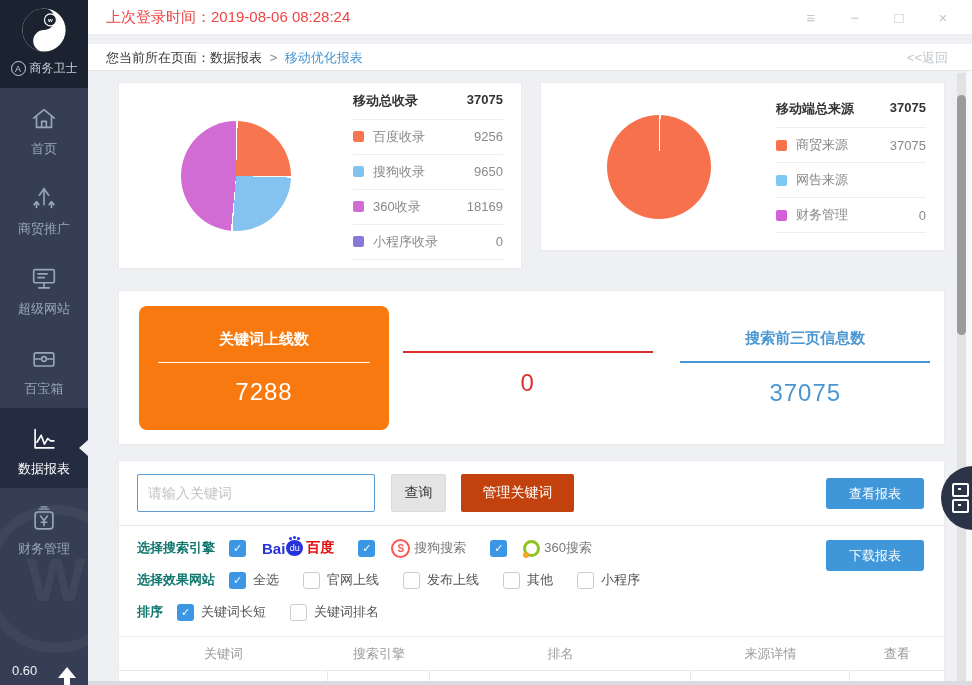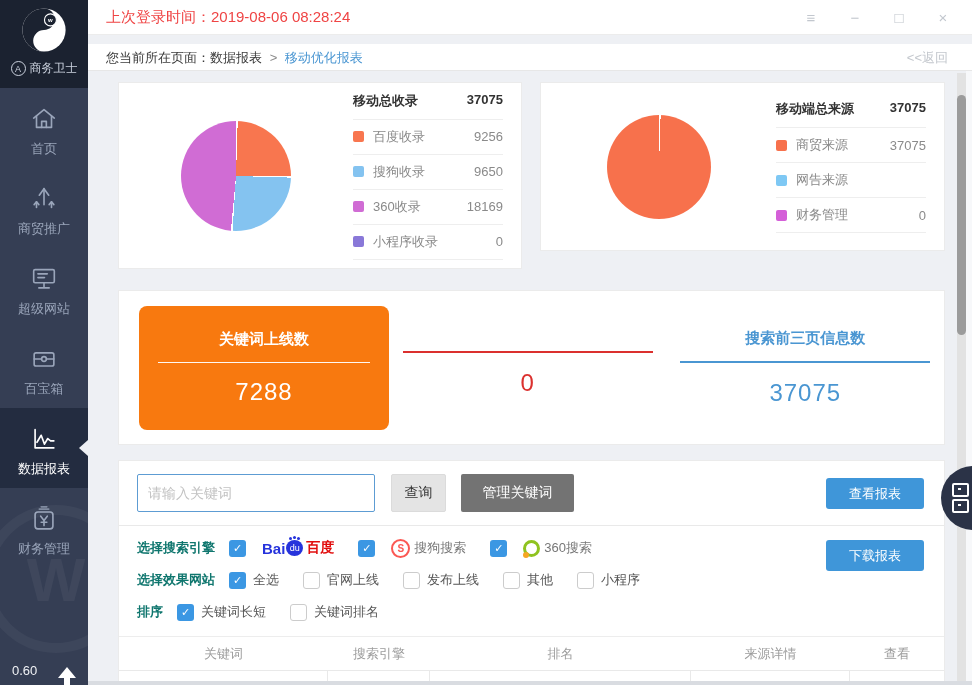--- a/index.html
+++ b/index.html
@@ -68,21 +68,21 @@
   .stat-value{font-size:24px;margin-top:16px;letter-spacing:1px;}
   .stat-red .stat-label,.stat-red .stat-value{color:#db302e;} .stat-red .stat-hr{background:#db302e;}
   .stat-blue .stat-label,.stat-blue .stat-value{color:#4a96d2;} .stat-blue .stat-hr{background:#4a96d2;}
 
   .query-panel{margin-top:15px;height:260px;}
   .search-row{display:flex;align-items:center;padding:13px 18px;border-bottom:1px solid #e9e9e9;position:relative;}
   .kw-input{width:216px;height:36px;border:1px solid #5d9cd3;border-radius:2px;padding:0 10px;font-size:14px;color:#333;outline:none;font-family:inherit;}
   .kw-input::placeholder{color:#c2c2c2;}
   button{font-family:inherit;cursor:pointer;}
   .btn-query{margin-left:16px;width:55px;height:38px;background:#e4e4e4;border:1px solid #dbdbdb;color:#333;font-size:14px;border-radius:2px;}
-  .btn-manage{margin-left:15px;width:113px;height:38px;background:#737373;border:none;color:#fff;font-size:14px;border-radius:2px;}
+  .btn-manage{margin-left:15px;width:113px;height:38px;background:#c2410c;border:none;color:#fff;font-size:14px;border-radius:2px;}
   .btn-blue-sm{width:98px;height:31px;background:#3f96d9;border:none;color:#fff;font-size:13px;border-radius:3px;}
   .btn-view{position:absolute;right:20px;top:17px;}
   .filters{padding:11px 18px 2px;position:relative;}
   .btn-download{position:absolute;right:20px;top:14px;}
   .filter-row{display:flex;align-items:center;margin-bottom:10px;font-size:13px;min-height:22px;}
   .filter-label{font-weight:bold;color:#0f766e;margin-right:14px;}
   .chk{width:17px;height:17px;border-radius:3px;box-sizing:border-box;display:inline-flex;align-items:center;justify-content:center;flex:none;cursor:pointer;}
   .chk.checked{background:#3b97e3;color:#fff;font-size:11px;}
   .chk.checked::after{content:"✓";}
   .chk.unchecked{background:#fff;border:1px solid #ccc;}

